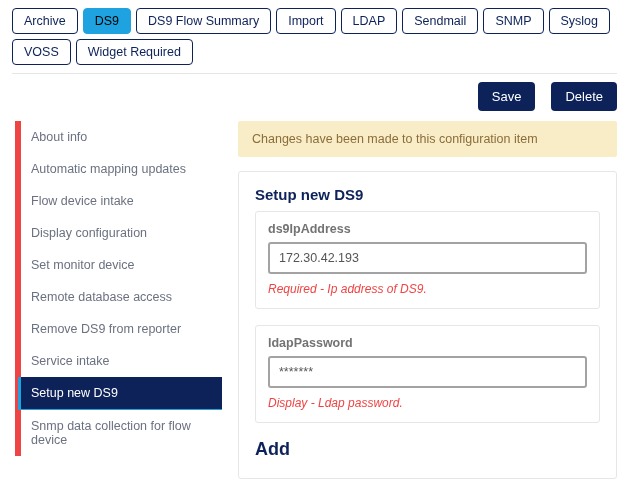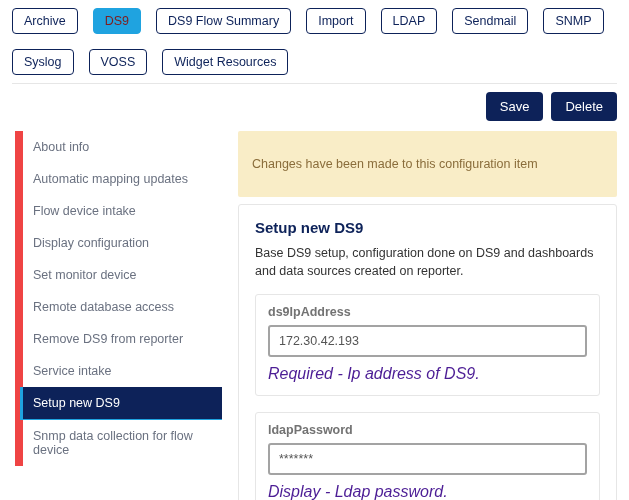--- a/index.html
+++ b/index.html
@@ -1,63 +1,63 @@
 <!DOCTYPE html>
 <html><head>
   <meta charset="utf-8">
   <style>
     * { box-sizing: border-box; margin: 0; padding: 0; }
     body { font-family: -apple-system, BlinkMacSystemFont, "Segoe UI", Arial, sans-serif; font-size: 13px; color: #333; background: #fff; width: 629px; }
     
-    .tabs-row { padding: 8px 12px 6px; display: flex; flex-wrap: wrap; gap: 15px; }
+    .tabs-row { padding: 8px 12px 6px; display: flex; flex-wrap: wrap; gap: 5px; }
     .tab { display: inline-block; padding: 5px 11px; border-radius: 4px; font-size: 12.5px; cursor: pointer; border: 1px solid #0d2259; }
     .tab-default { background: #fff; color: #0d2259; }
-    .tab-active { background: #1fa3e0; color: #7f1d1d; border-color: #1fa3e0; }
+    .tab-active { background: #1fa3e0; color: #000000; border-color: #1fa3e0; }
     
     .divider { border-top: 1px solid #e6e6e6; margin: 2px 12px 0; }
     
-    .action-row { display: flex; justify-content: flex-end; gap: 8px; padding: 8px 12px 10px; }
+    .action-row { display: flex; justify-content: flex-end; gap: 16px; padding: 8px 12px 10px; }
     .action-btn { background: #0d2259; color: #fff; border: none; border-radius: 4px; padding: 7px 14px; font-size: 13px; cursor: pointer; }
     
     .main { display: flex; padding: 0 12px 12px; gap: 16px; }
     
     .side { width: 210px; flex-shrink: 0; border-left: 3px solid transparent; }
     .side-item { padding: 9px 10px; font-size: 12.5px; color: #6a7180; cursor: pointer; border-left: 3px solid transparent; margin-left: -3px; }
     .side-item.active { background: #0d2259; color: #fff; border-left: 3px solid #1fa3e0; border-bottom: 1px solid #1fa3e0; }
-    .side-wrap { border-left: 8px solid #ef4444; }
+    .side-wrap { border-left: 6px solid #ef4444; }
     
     .content { flex: 1; min-width: 0; }
-    .alert { background: #f9edc7; color: #8a6d3b; padding: 26px 14px; font-size: 12.5px; border-radius: 2px; margin-bottom: 7px; }
+    .alert { background: #f9edc7; color: #8a6d3b; padding: 11px 14px; font-size: 12.5px; border-radius: 2px; margin-bottom: 14px; }
     
     .panel { border: 1px solid #e6e6e6; border-radius: 3px; padding: 14px 16px 18px; }
     .panel h2 { font-size: 15px; font-weight: 700; color: #0d2259; margin-bottom: 8px; }
     .panel-desc { font-size: 12.5px; color: #333; margin-bottom: 14px; line-height: 1.45; }
     
     .field { border: 1px solid #e6e6e6; border-radius: 3px; padding: 10px 12px 12px; margin-bottom: 16px; }
     .field-label { font-size: 12.5px; font-weight: 700; color: #737373; margin-bottom: 6px; display: block; }
     .field input { width: 100%; padding: 7px 9px; border: 2px solid #a3a3a3; border-radius: 3px; font-size: 12.5px; color: #555; }
-    .field-help { font-size: 16px; font-style: italic; color: #4c1d95; margin-top: 8px; }
+    .field-help { font-size: 12px; font-style: italic; color: #ef4444; margin-top: 8px; }
     
     .add-section { }
-    .add-label { font-size: 11px; font-weight: 700; color: #0d2259; }
+    .add-label { font-size: 18px; font-weight: 700; color: #0d2259; }
   </style>
 </head>
 <body>
 
 <div class="tabs-row">
   <span class="tab tab-default">Archive</span>
   <span class="tab tab-active">DS9</span>
   <span class="tab tab-default">DS9 Flow Summary</span>
   <span class="tab tab-default">Import</span>
   <span class="tab tab-default">LDAP</span>
   <span class="tab tab-default">Sendmail</span>
   <span class="tab tab-default">SNMP</span>
   <span class="tab tab-default">Syslog</span>
   <span class="tab tab-default">VOSS</span>
-  <span class="tab tab-default">Widget Resources</span>
+  <span class="tab tab-default">Widget Required</span>
 </div>
 
 <div class="divider"></div>
 
 <div class="action-row">
   <button class="action-btn">Save</button>
   <button class="action-btn">Delete</button>
 </div>
 
 <div class="main">
@@ -74,21 +74,20 @@
       <div class="side-item active">Setup new DS9</div>
       <div class="side-item">Snmp data collection for flow device</div>
     </div>
   </div>
 
   <div class="content">
     <div class="alert">Changes have been made to this configuration item</div>
 
     <div class="panel">
       <h2>Setup new DS9</h2>
-      <p class="panel-desc">Base DS9 setup, configuration done on DS9 and dashboards and data sources created on reporter.</p>
 
       <div class="field">
         <label class="field-label">ds9IpAddress</label>
         <input type="text" value="172.30.42.193" style="">
         <div class="field-help">Required - Ip address of DS9.</div>
       </div>
 
       <div class="field">
         <label class="field-label">ldapPassword</label>
         <input type="text" value="*******" style="">

